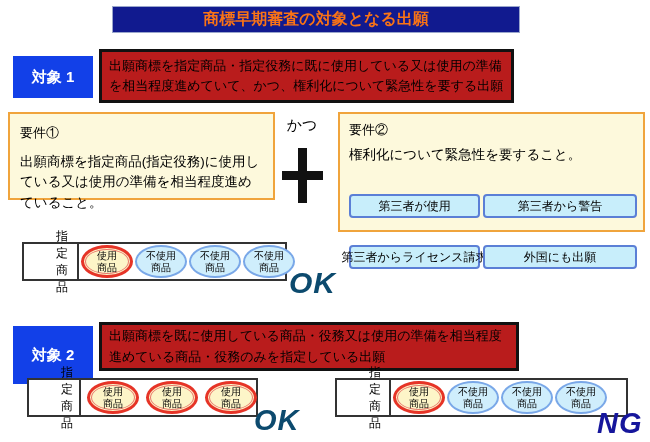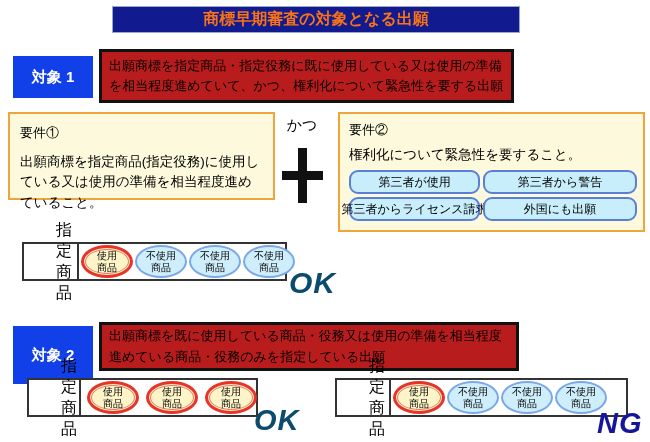--- a/index.html
+++ b/index.html
@@ -63,25 +63,26 @@
   
   .opt-grid {
     display: grid;
     grid-template-columns: 46% 54%;
     grid-gap: 3px;
     width: 100%;
   }
   .opt {
     background: #c8eefb;
     border: 2px solid #5b7fd6;
-    border-radius: 9px;
+    border-radius: 4px;
     height: 24px;
     font-size: 12px;
     display: flex; align-items: center; justify-content: center;
     white-space: nowrap;
+    margin-top: 24px;
   }
   
   .katsu {
     position: absolute;
     left: 281px; top: 116px; width: 42px;
     font-size: 15px;
     text-align: center;
   }
   .plus-icon { position: absolute; left: 282px; top: 148px; width: 41px; height: 55px; }
   .plus-icon .v {
@@ -92,21 +93,21 @@
   }
   
   .goods-table {
     position: absolute;
     background: #ffffff;
     border: 2px solid #333333;
     display: flex;
   }
   .goods-label {
     border-right: 2px solid #333333;
-    font-size: 16px;
+    font-size: 12px;
     display: flex; align-items: center; justify-content: center;
     flex: 0 0 auto;
     padding-left: 32px;
   }
   .goods-cells {
     display: flex; align-items: center;
     gap: 2px;
     padding: 0 2px;
     flex: 1 1 auto;
   }

